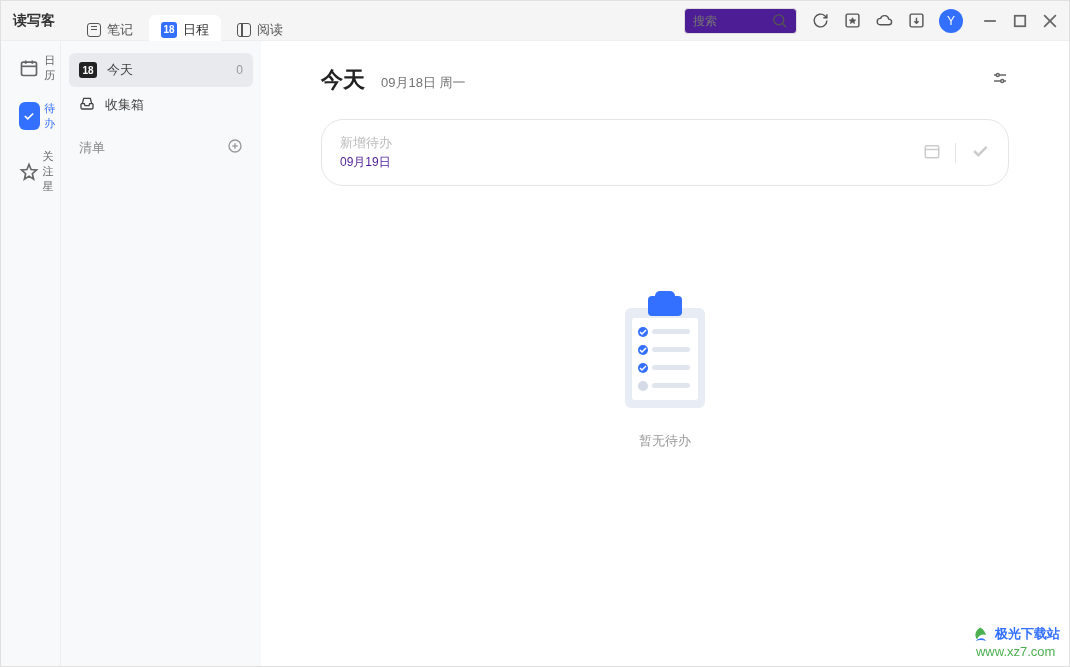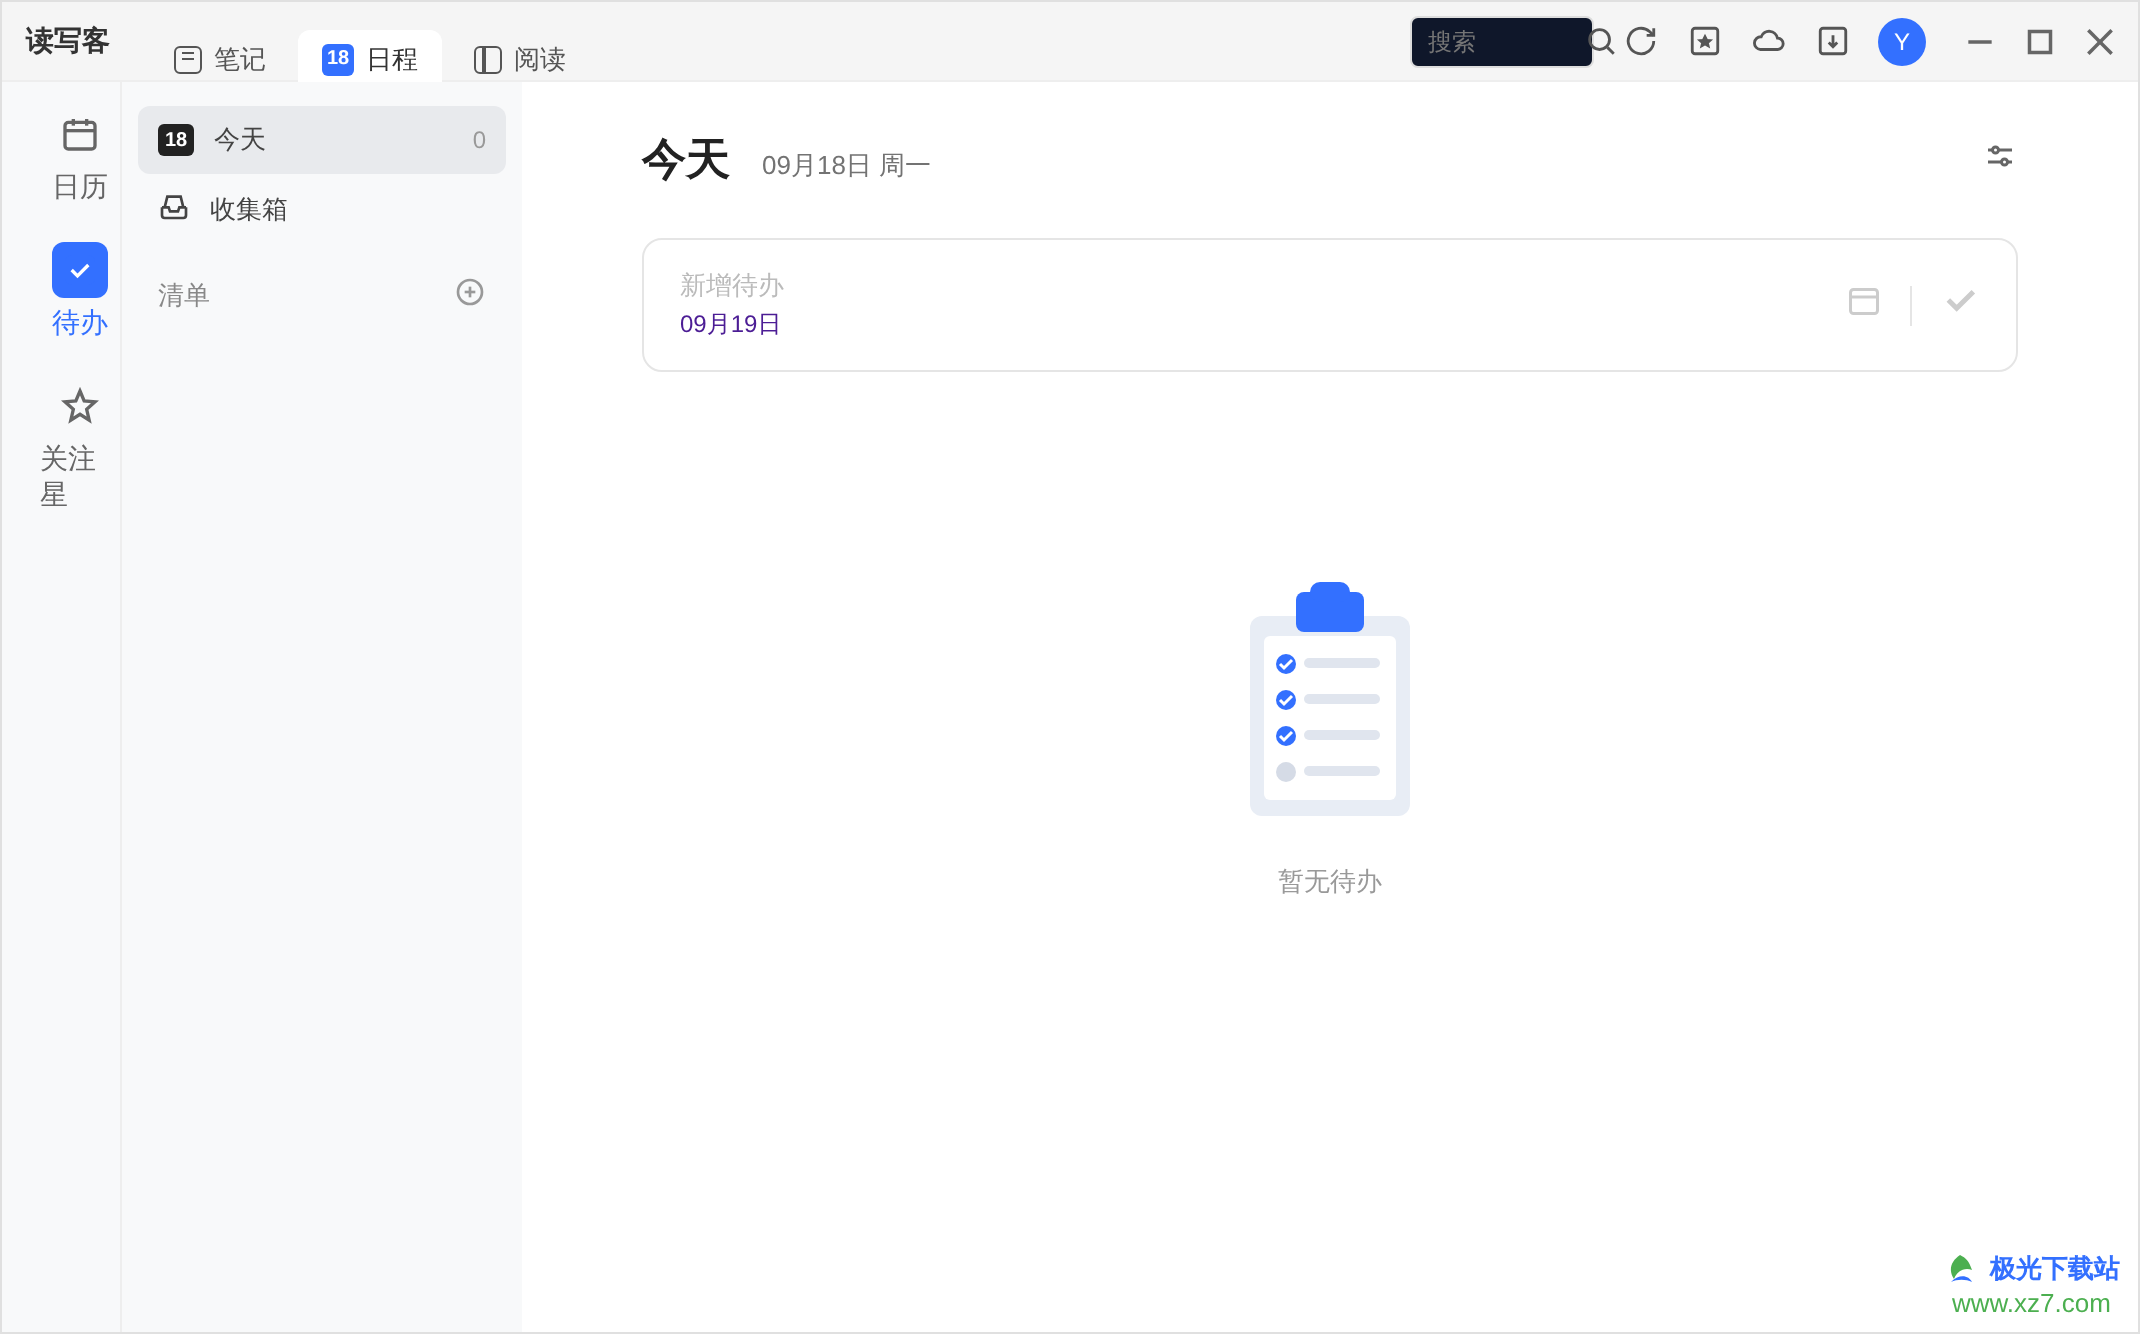--- a/index.html
+++ b/index.html
@@ -14,34 +14,34 @@
 .tab { display: flex; align-items: center; gap: 6px; padding: 6px 12px; font-size: 13px; color: #555; cursor: pointer; border-radius: 6px 6px 0 0; margin-top: 18px; }
 .tab.active { background: #fff; color: #333; }
 .tab-icon { width: 16px; height: 16px; display: flex; align-items: center; justify-content: center; border-radius: 3px; font-size: 10px; }
 .tab-icon.notes { border: 1.5px solid #555; position: relative; width: 14px; height: 14px; }
 .tab-icon.notes::after { content: ''; position: absolute; left: 3px; top: 5px; width: 6px; height: 1.5px; background: #555; box-shadow: 0 -3px 0 #555; }
 .tab-icon.schedule { background: #3370ff; color: #fff; font-weight: 600; }
 .tab-icon.read { border: 1.5px solid #555; width: 14px; height: 14px; position: relative; }
 .tab-icon.read::after { content: ''; position: absolute; left: 3px; top: 0; width: 1.5px; height: 12px; background: #555; }
 
 .top-right { margin-left: auto; display: flex; align-items: center; gap: 14px; }
-.search-box { display: flex; align-items: center; background: #0f172a; border: 1px solid #ddd; border-radius: 4px; padding: 3px 8px; width: 92px; gap: 28px; }
+.search-box { display: flex; align-items: center; background: #4c1d95; border: 1px solid #ddd; border-radius: 4px; padding: 3px 8px; width: 113px; gap: 28px; }
 .search-box input { border: none; outline: none; font-size: 12px; width: 50px; color: #999; background: transparent; }
 .icon-btn { width: 18px; height: 18px; display: flex; align-items: center; justify-content: center; color: #555; cursor: pointer; }
 .icon-btn svg { width: 17px; height: 17px; }
 .avatar { width: 24px; height: 24px; border-radius: 50%; background: #3370ff; color: #fff; display: flex; align-items: center; justify-content: center; font-size: 12px; font-weight: 500; }
 .win-controls { display: flex; gap: 16px; margin-left: 6px; }
 .win-ctrl { width: 14px; height: 14px; display: flex; align-items: center; justify-content: center; color: #666; cursor: pointer; }
 
 
 .body { flex: 1; display: flex; background: #fff; }
 
 
 .rail { width: 60px; background: #f8f9fa; display: flex; flex-direction: column; align-items: center; padding-top: 12px; gap: 18px; border-right: 1px solid #eee; }
-.rail-item { display: flex; flex-direction: column; align-items: center; gap: 4px; cursor: pointer; color: #666; font-size: 14px; margin-left: 19px; }
+.rail-item { display: flex; flex-direction: row; align-items: center; gap: 4px; cursor: pointer; color: #666; font-size: 11px; margin-left: 19px; }
 .rail-item.active { color: #3370ff; }
 .rail-item.active .rail-icon { background: #3370ff; color: #fff; }
 .rail-icon { width: 28px; height: 28px; display: flex; align-items: center; justify-content: center; border-radius: 6px; }
 .rail-icon svg { width: 20px; height: 20px; }
 .rail-item.active .rail-icon svg { fill: #fff; }
 
 
 .sidebar { width: 200px; background: #f8f9fa; padding: 12px 8px; }
 .sb-item { display: flex; align-items: center; padding: 8px 10px; border-radius: 6px; cursor: pointer; font-size: 13px; color: #444; gap: 10px; }
 .sb-item.active { background: #e8eaed; }
@@ -50,21 +50,21 @@
 .sb-section { display: flex; align-items: center; padding: 8px 10px; font-size: 13px; color: #888; margin-top: 8px; }
 .sb-add { margin-left: auto; color: #999; cursor: pointer; }
 
 
 .main { flex: 1; padding: 24px 60px; position: relative; }
 .main-header { display: flex; align-items: baseline; gap: 16px; }
 .main-title { font-size: 22px; font-weight: 700; color: #222; }
 .main-date { font-size: 13px; color: #737373; }
 .settings-icon { margin-left: auto; color: #666; cursor: pointer; }
 
-.todo-card { margin-top: 24px; border: 1px solid #e5e5e5; border-radius: 10px; padding: 14px 18px; display: flex; align-items: center; }
+.todo-card { margin-top: 24px; border: 1px solid #e5e5e5; border-radius: 22px; padding: 14px 18px; display: flex; align-items: center; }
 .todo-text { flex: 1; }
 .todo-placeholder { font-size: 13px; color: #bbb; }
 .todo-sub { font-size: 12px; color: #4c1d95; margin-top: 2px; }
 .todo-actions { display: flex; align-items: center; gap: 14px; color: #ccc; }
 .todo-divider { width: 1px; height: 20px; background: #e5e5e5; }
 
 .empty { margin-top: 100px; display: flex; flex-direction: column; align-items: center; }
 .empty-text { margin-top: 16px; font-size: 13px; color: #999; }
 
 .watermark { position: absolute; right: 10px; bottom: 6px; font-size: 13px; line-height: 1.3; text-align: center; }

